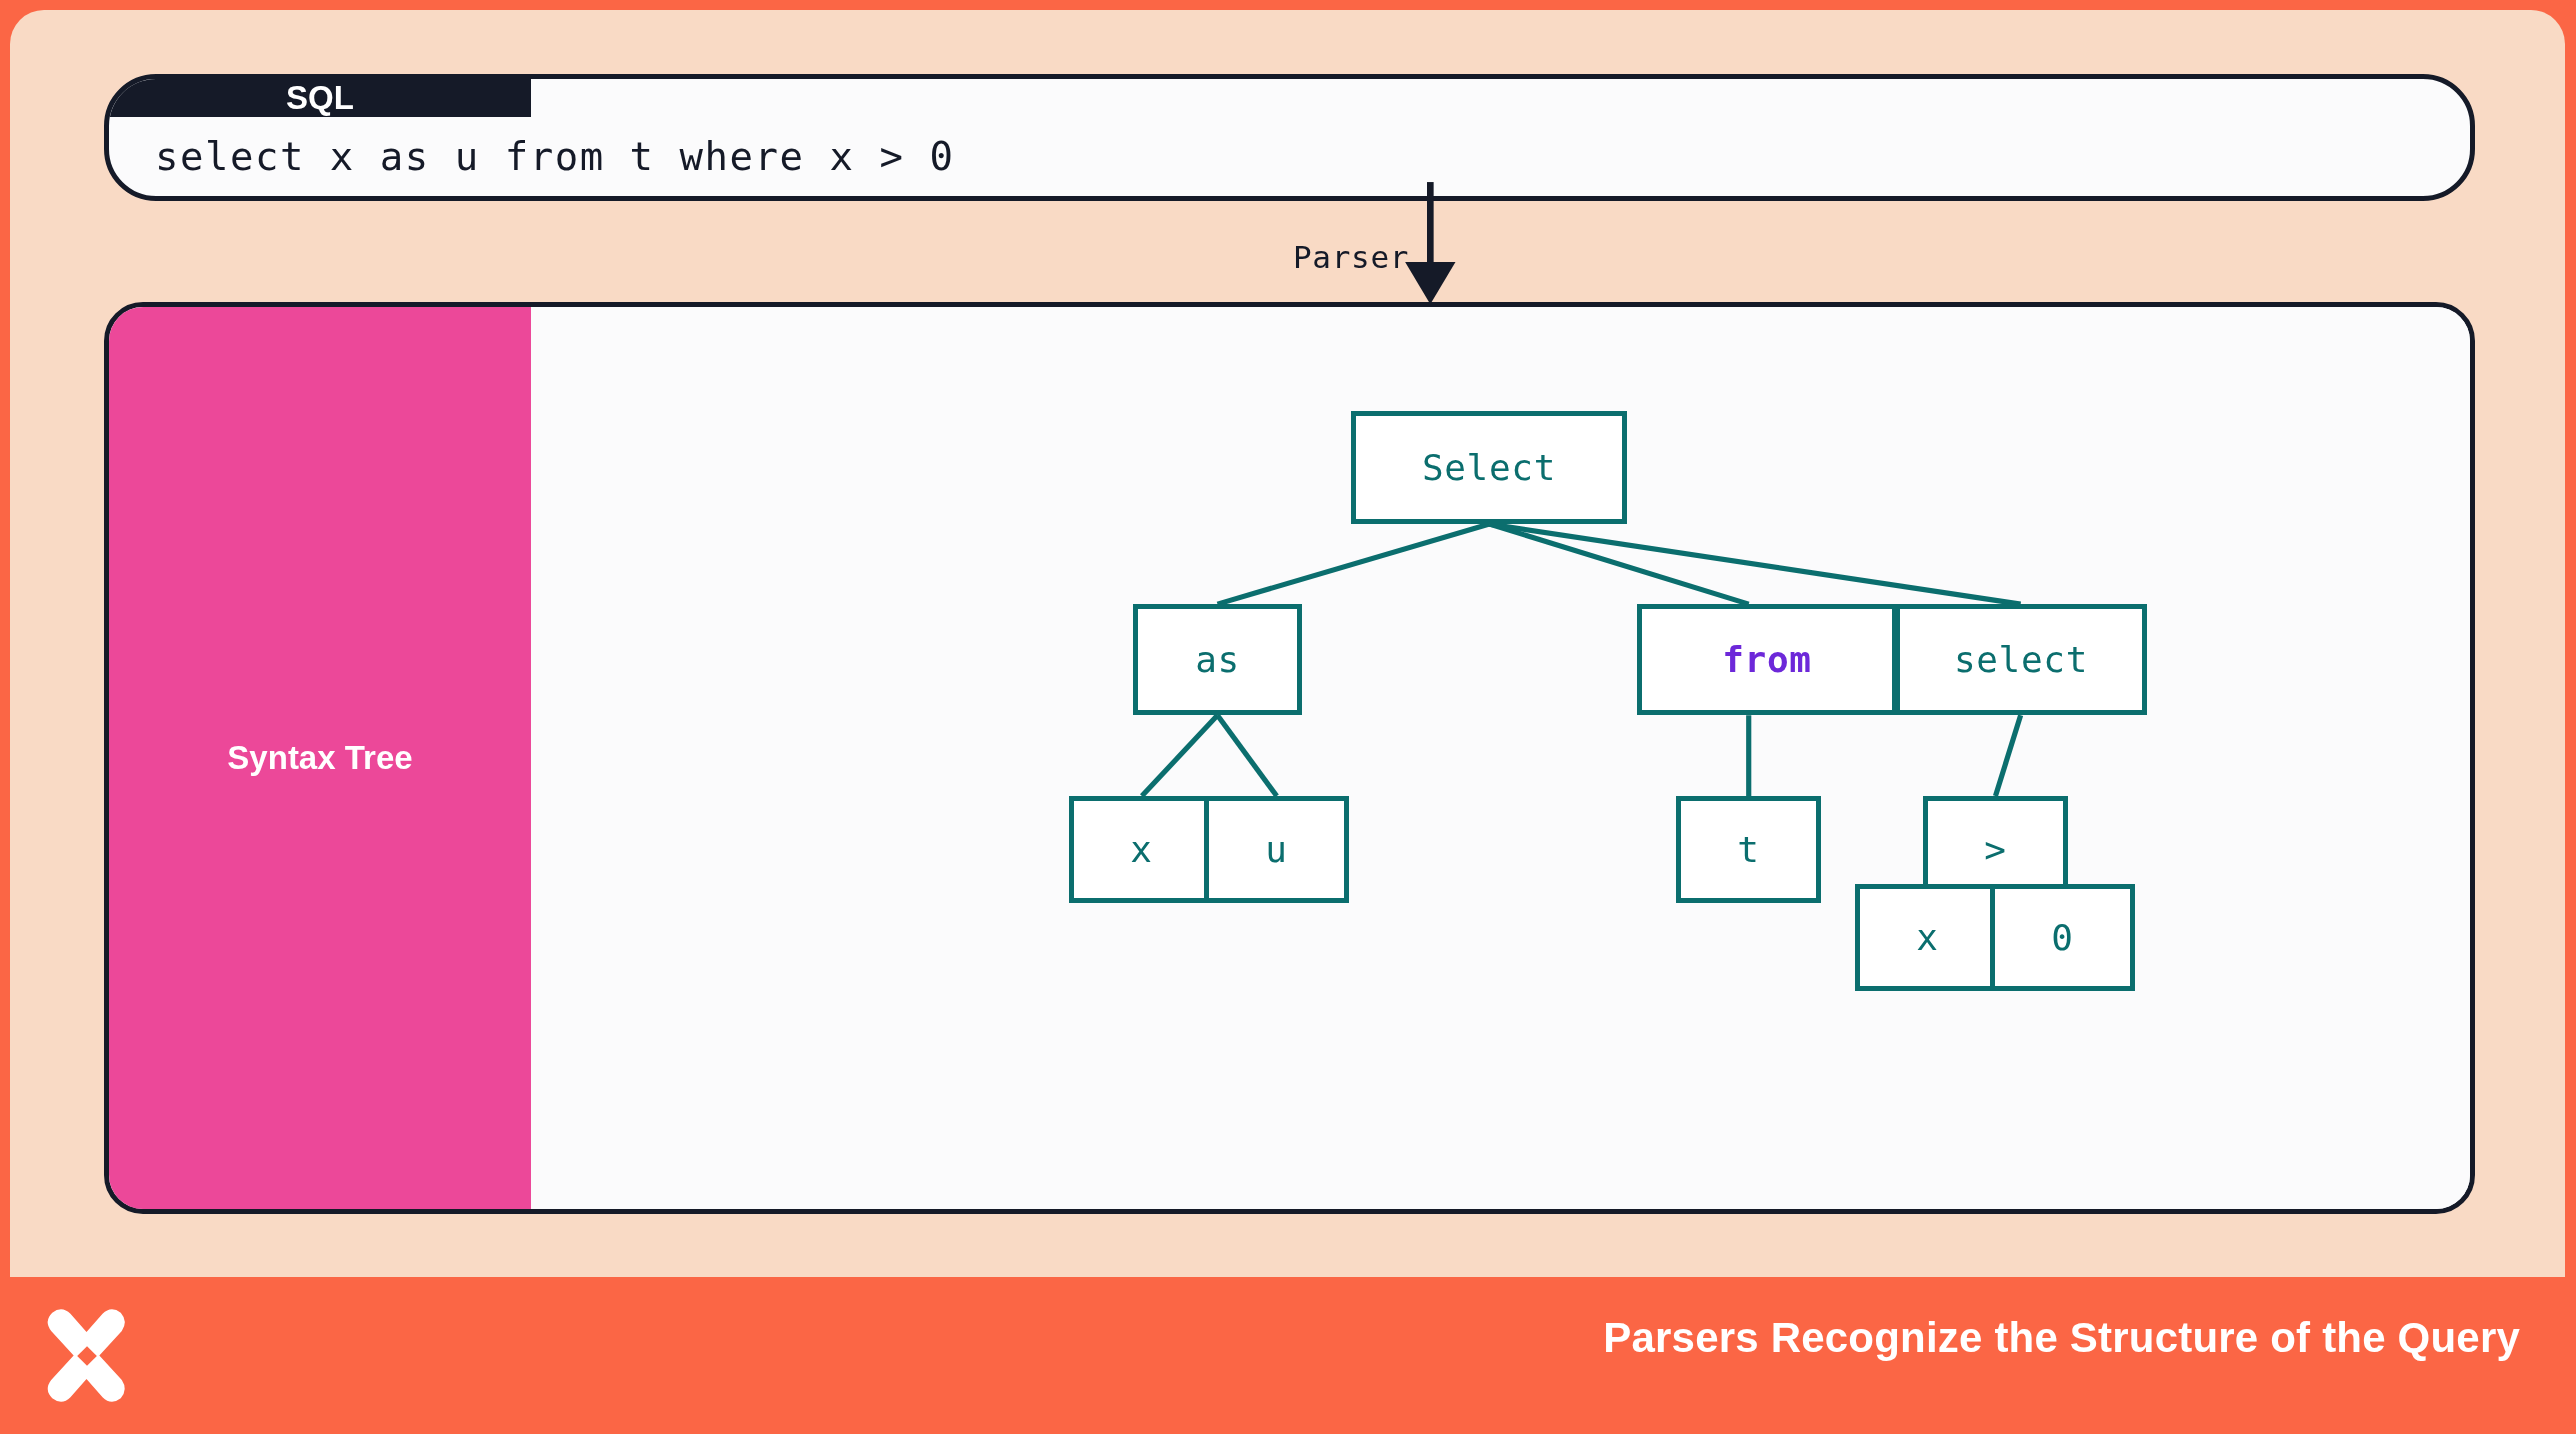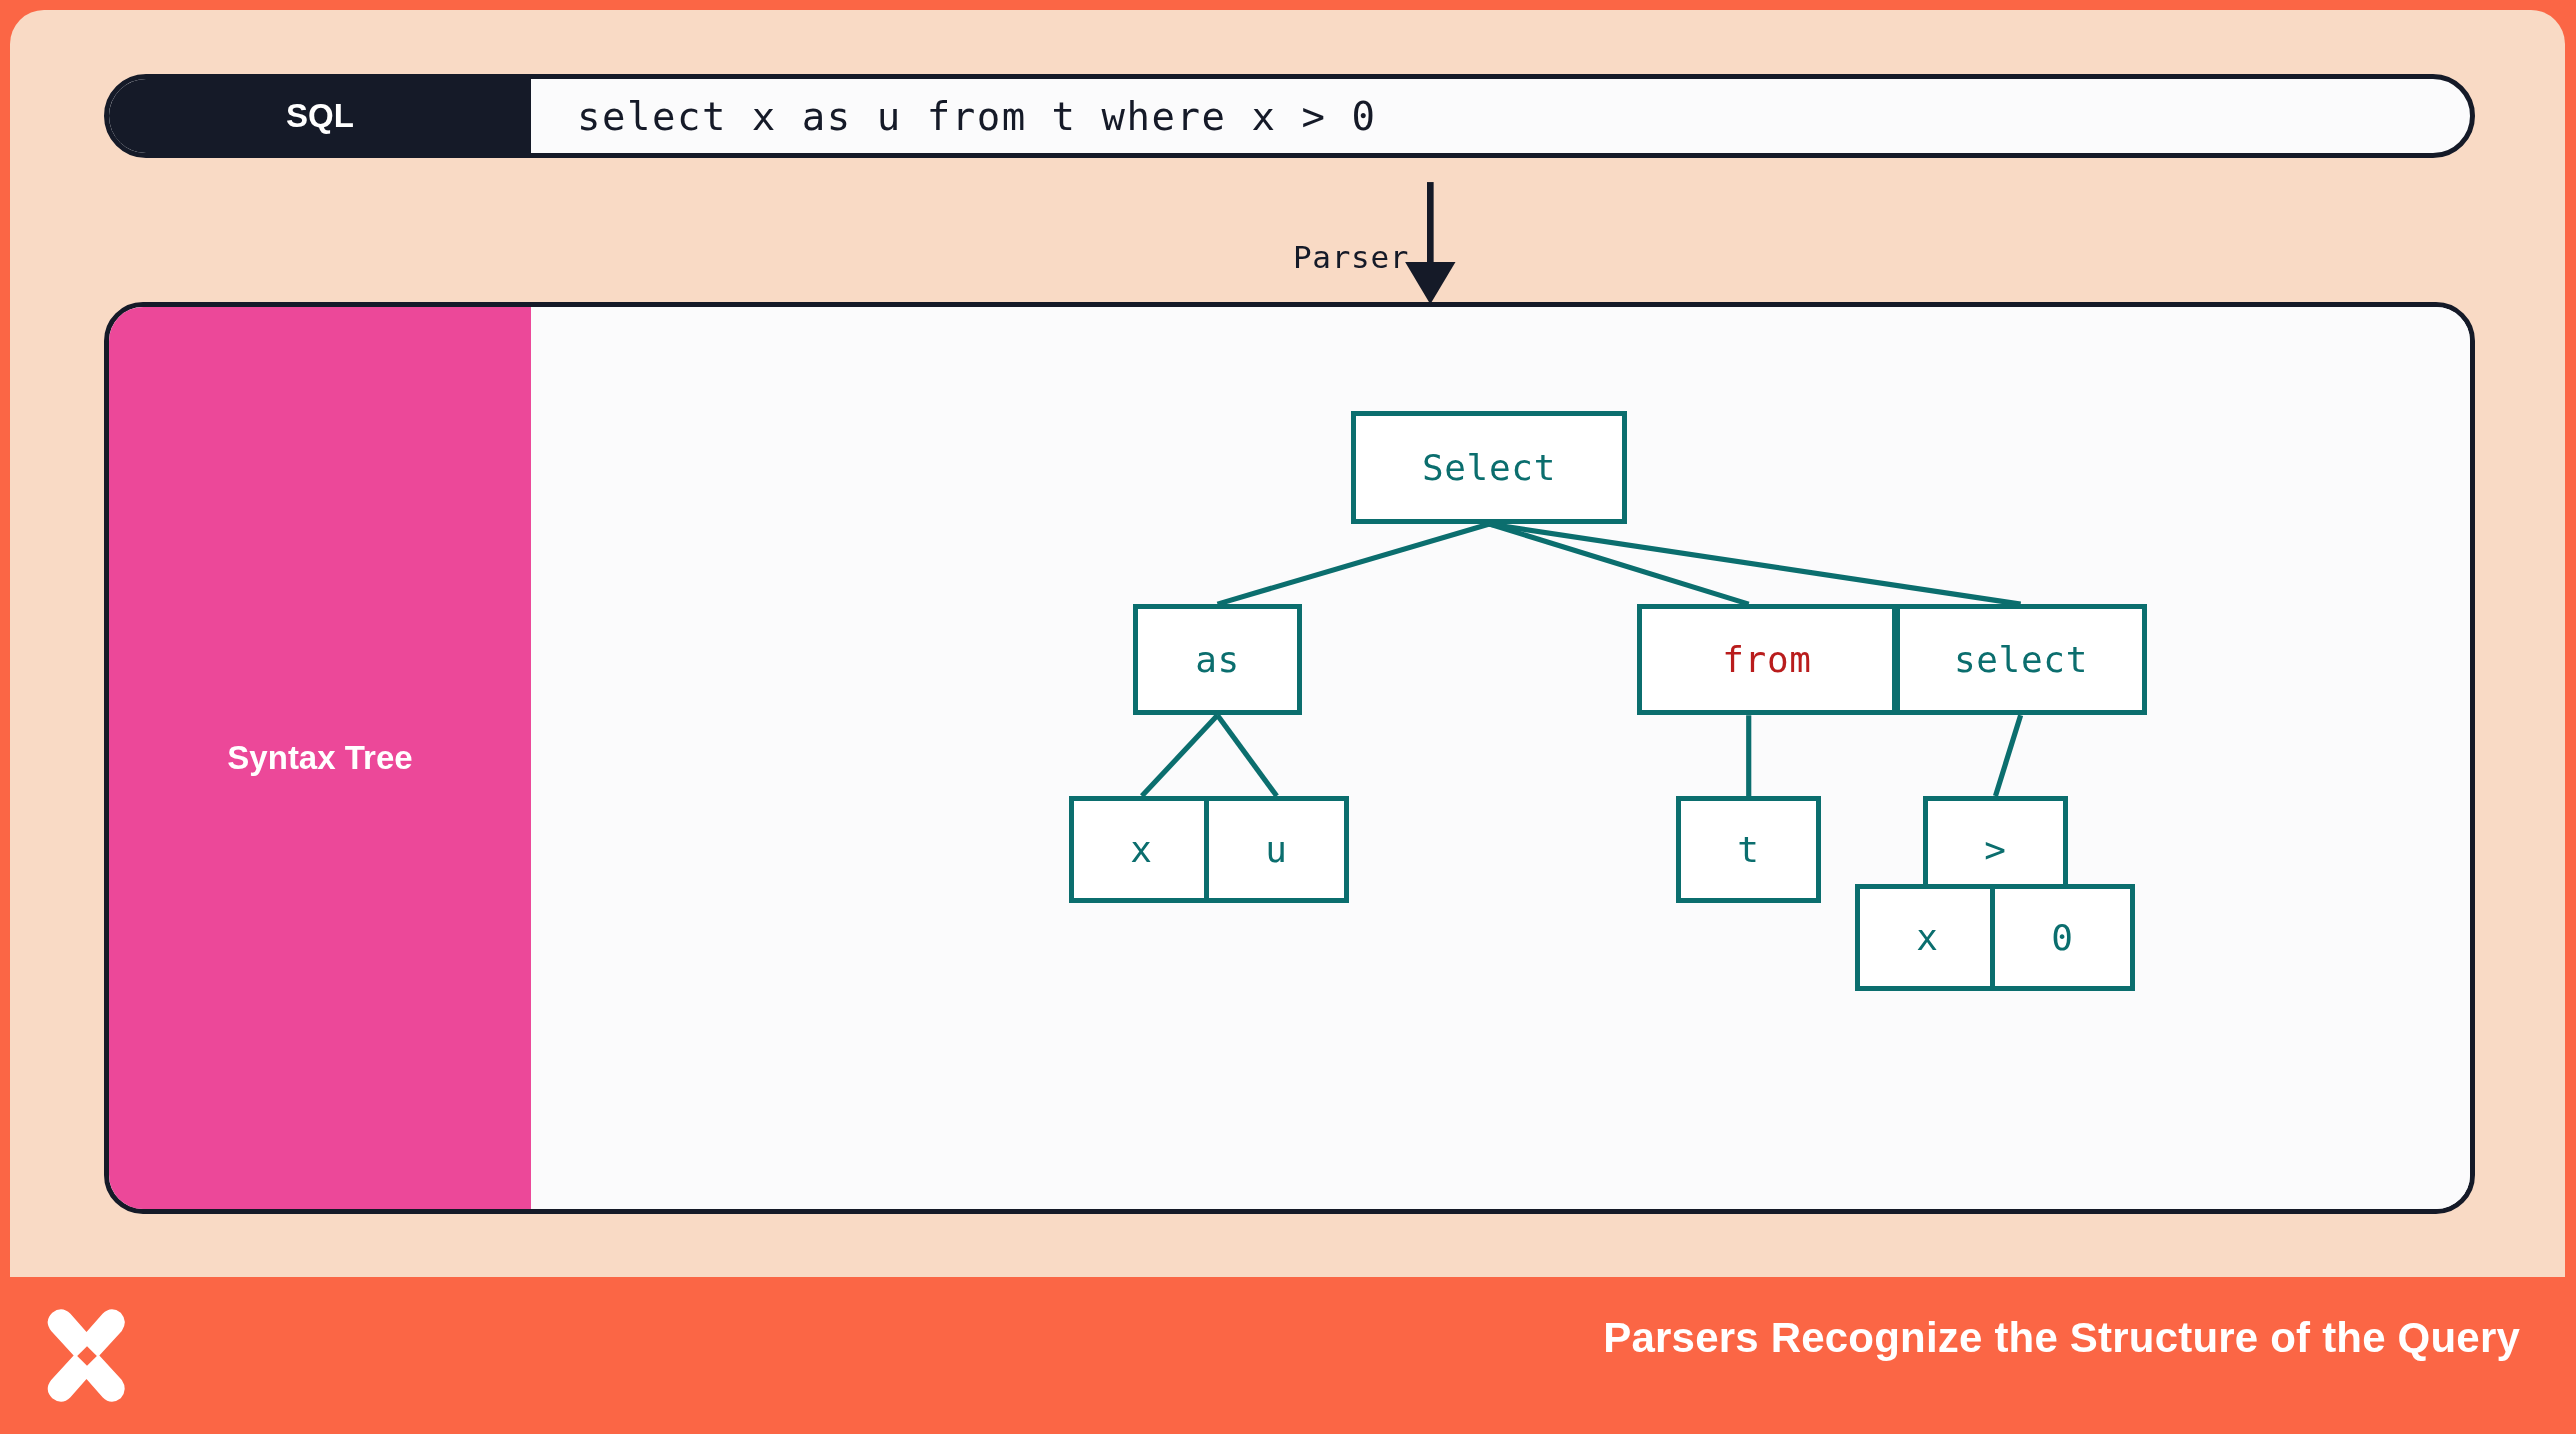--- a/index.html
+++ b/index.html
@@ -21,27 +21,28 @@
     left:10.4px;top:10.4px;
     width:2555px;height:1267px;
     background:#f9dac5;
     border-radius:34px 34px 0 0;
   }
 
   
   .sql-bar{
     position:absolute;
     left:104px;top:74px;
-    width:2371px;height:84px;
+    width:2371px;height:127px;
     background:#fbfbfc;
     border:5.2px solid #151a28;
     border-radius:52px;
     box-sizing:border-box;
     display:flex;align-items:stretch;
     overflow:hidden;
+    flex-direction:column;
   }
   .sql-label{
     width:422px;
     background:#151a28;
     color:#ffffff;
     display:flex;align-items:center;justify-content:center;
     font-size:33px;font-weight:700;
     letter-spacing:0.1px;
     flex:0 0 auto;
   }
@@ -168,21 +169,21 @@
           <line x1="2010" y1="551" x2="1976" y2="660" stroke="#0b6e6e" stroke-width="7"></line>
           <line x1="1976" y1="805" x2="1884" y2="778" stroke="#0b6e6e" stroke-width="7"></line>
           <line x1="1976" y1="805" x2="2067" y2="778" stroke="#0b6e6e" stroke-width="7"></line>
         </svg>
     <div class="node" style="left: 820px; top: 104px; width: 276px; height: 113px; border-color: rgb(11, 110, 110); color: rgb(11, 110, 110);">
           <span>Select</span>
         </div>
         <div class="node" style="left: 602px; top: 297px; width: 169px; height: 111px; border-color: rgb(11, 110, 110); color: rgb(11, 110, 110);">
           <span>as</span>
         </div>
-        <div class="node" style="left: 1106px; top: 297px; width: 260px; height: 111px; border-color: rgb(11, 110, 110); color: #b91c1c;">
+        <div class="node" style="left: 1106px; top: 297px; width: 260px; height: 111px; border-color: rgb(11, 110, 110); color: #6d28d9; font-weight: bold;">
           <span>from</span>
         </div>
         <div class="node" style="left: 1364px; top: 297px; width: 252px; height: 111px; border-color: rgb(11, 110, 110); color: rgb(11, 110, 110);">
           <span>select</span>
         </div>
         <div class="node" style="left: 538px; top: 489px; width: 145px; height: 107px; border-color: rgb(11, 110, 110); color: rgb(11, 110, 110);">
           <span>x</span>
         </div>
         <div class="node" style="left: 673px; top: 489px; width: 145px; height: 107px; border-color: rgb(11, 110, 110); color: rgb(11, 110, 110);">
           <span>u</span>

